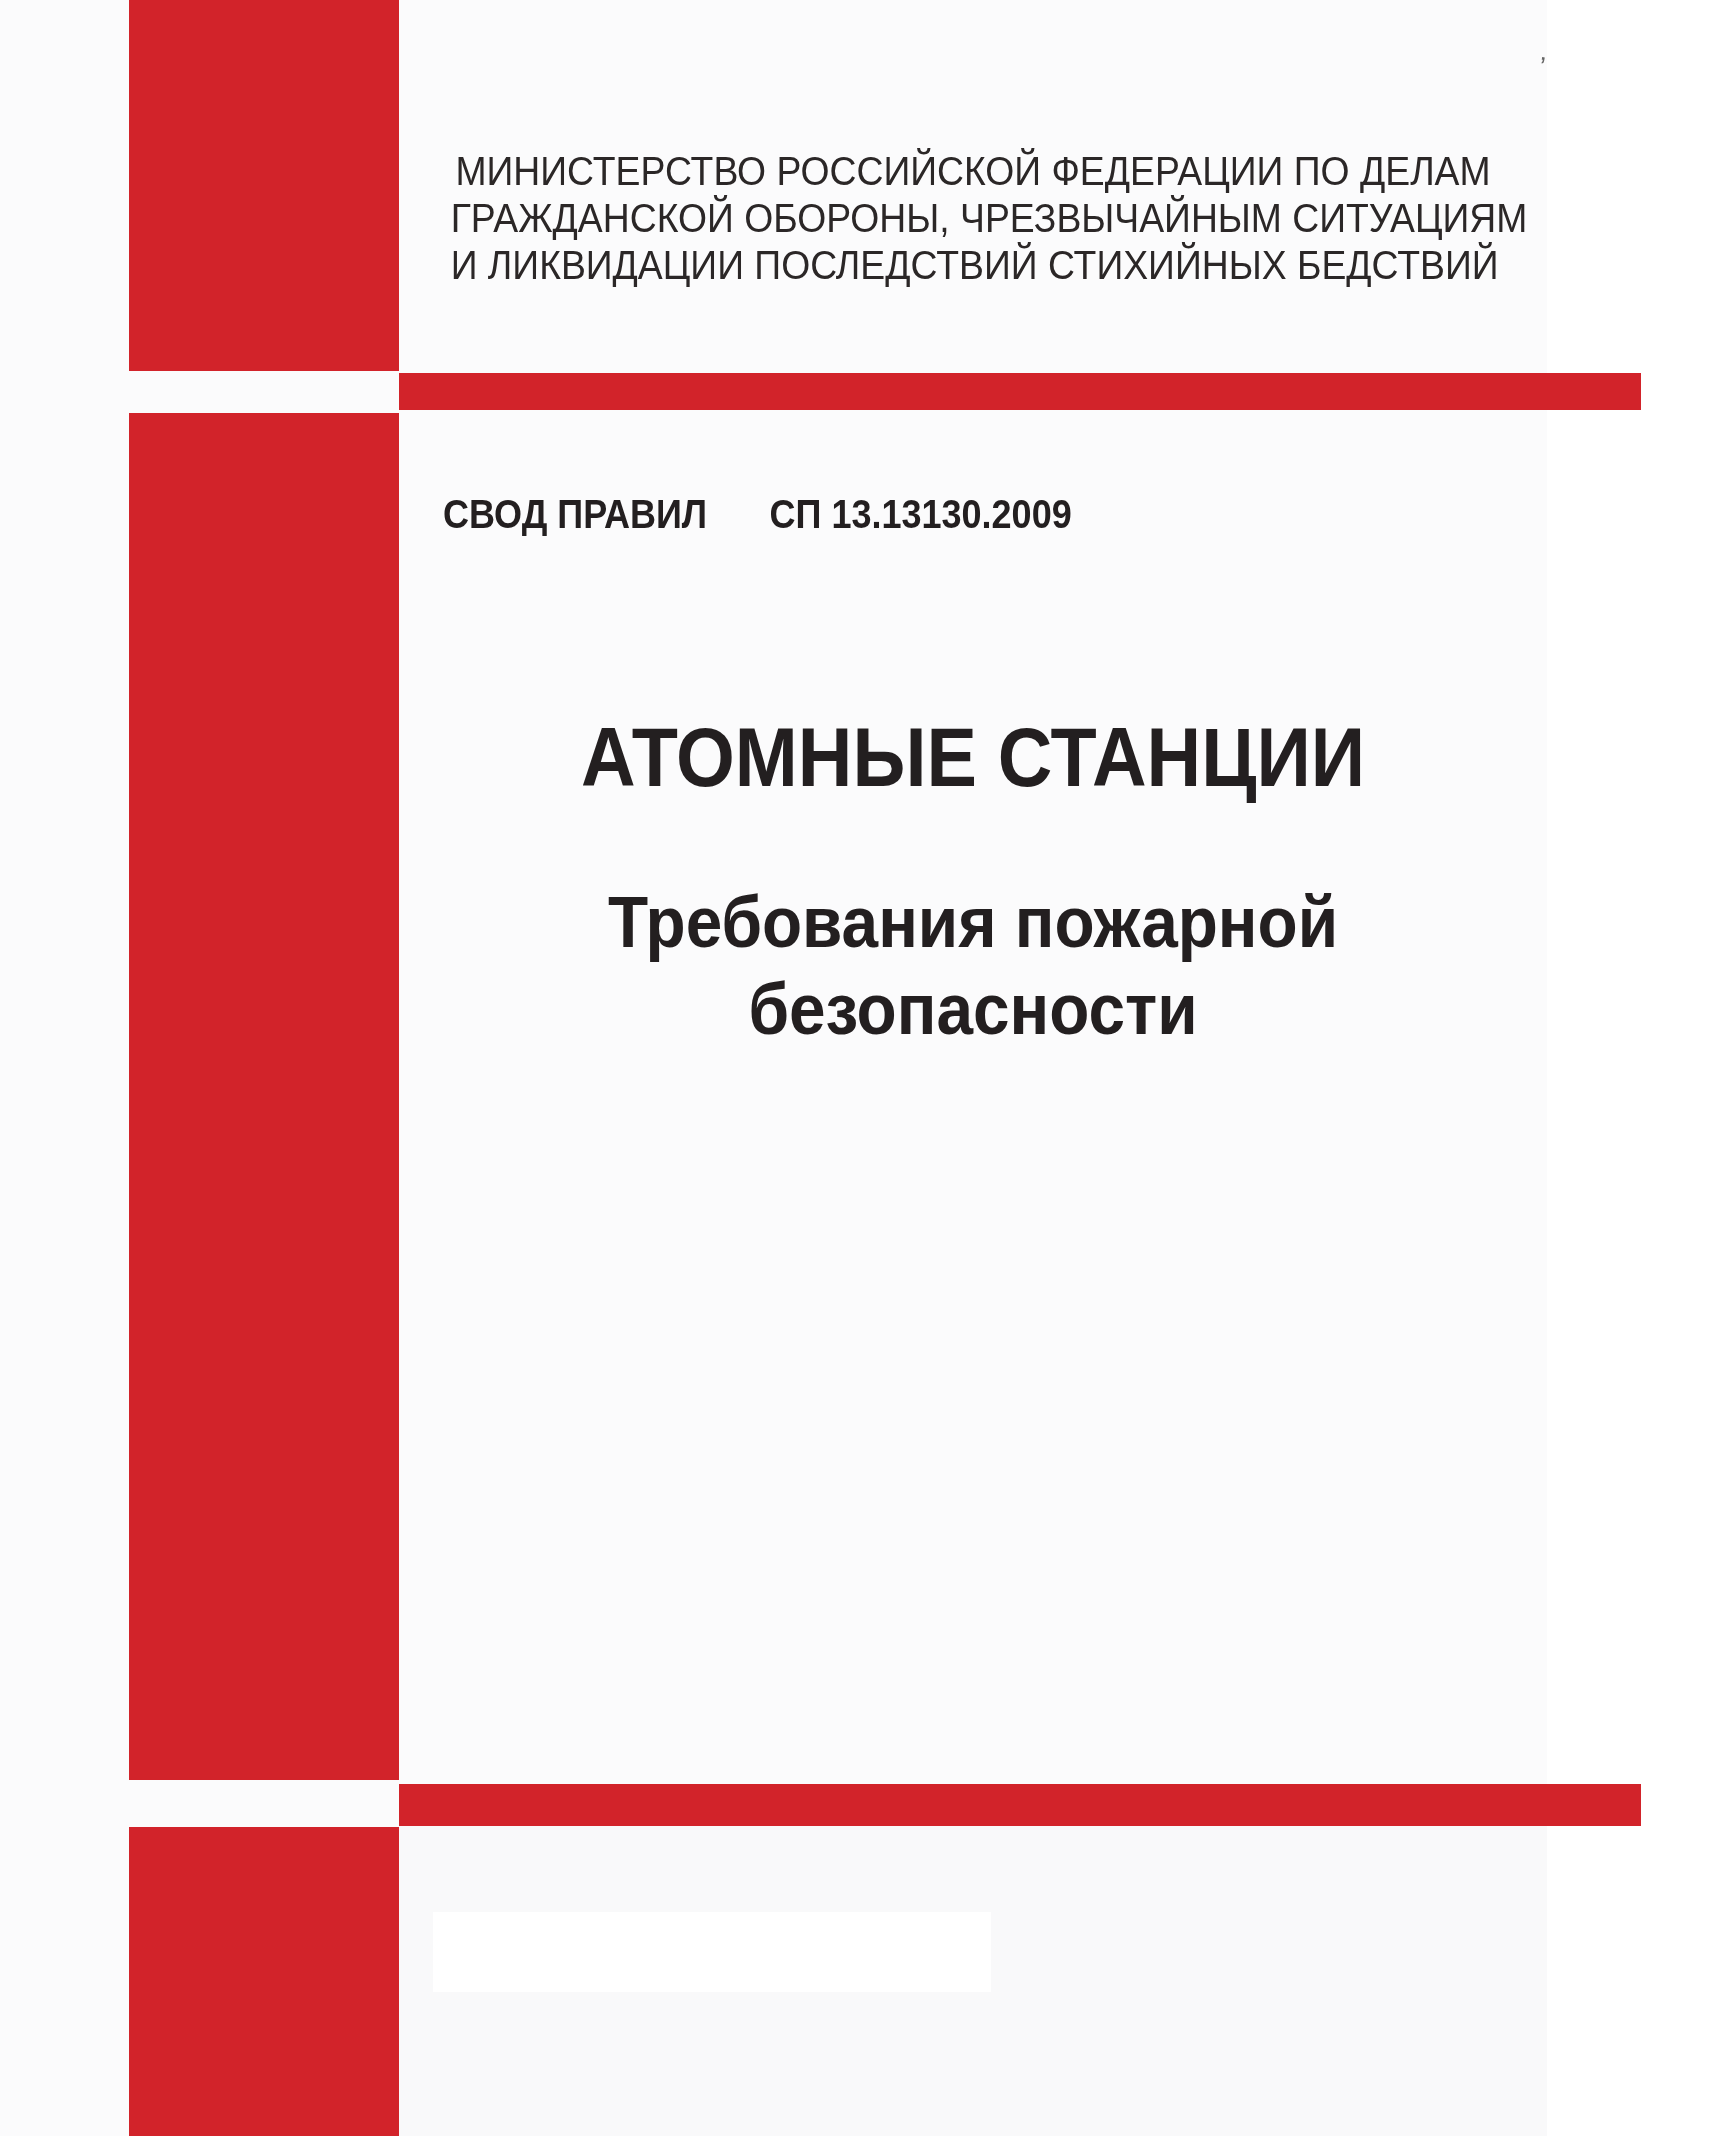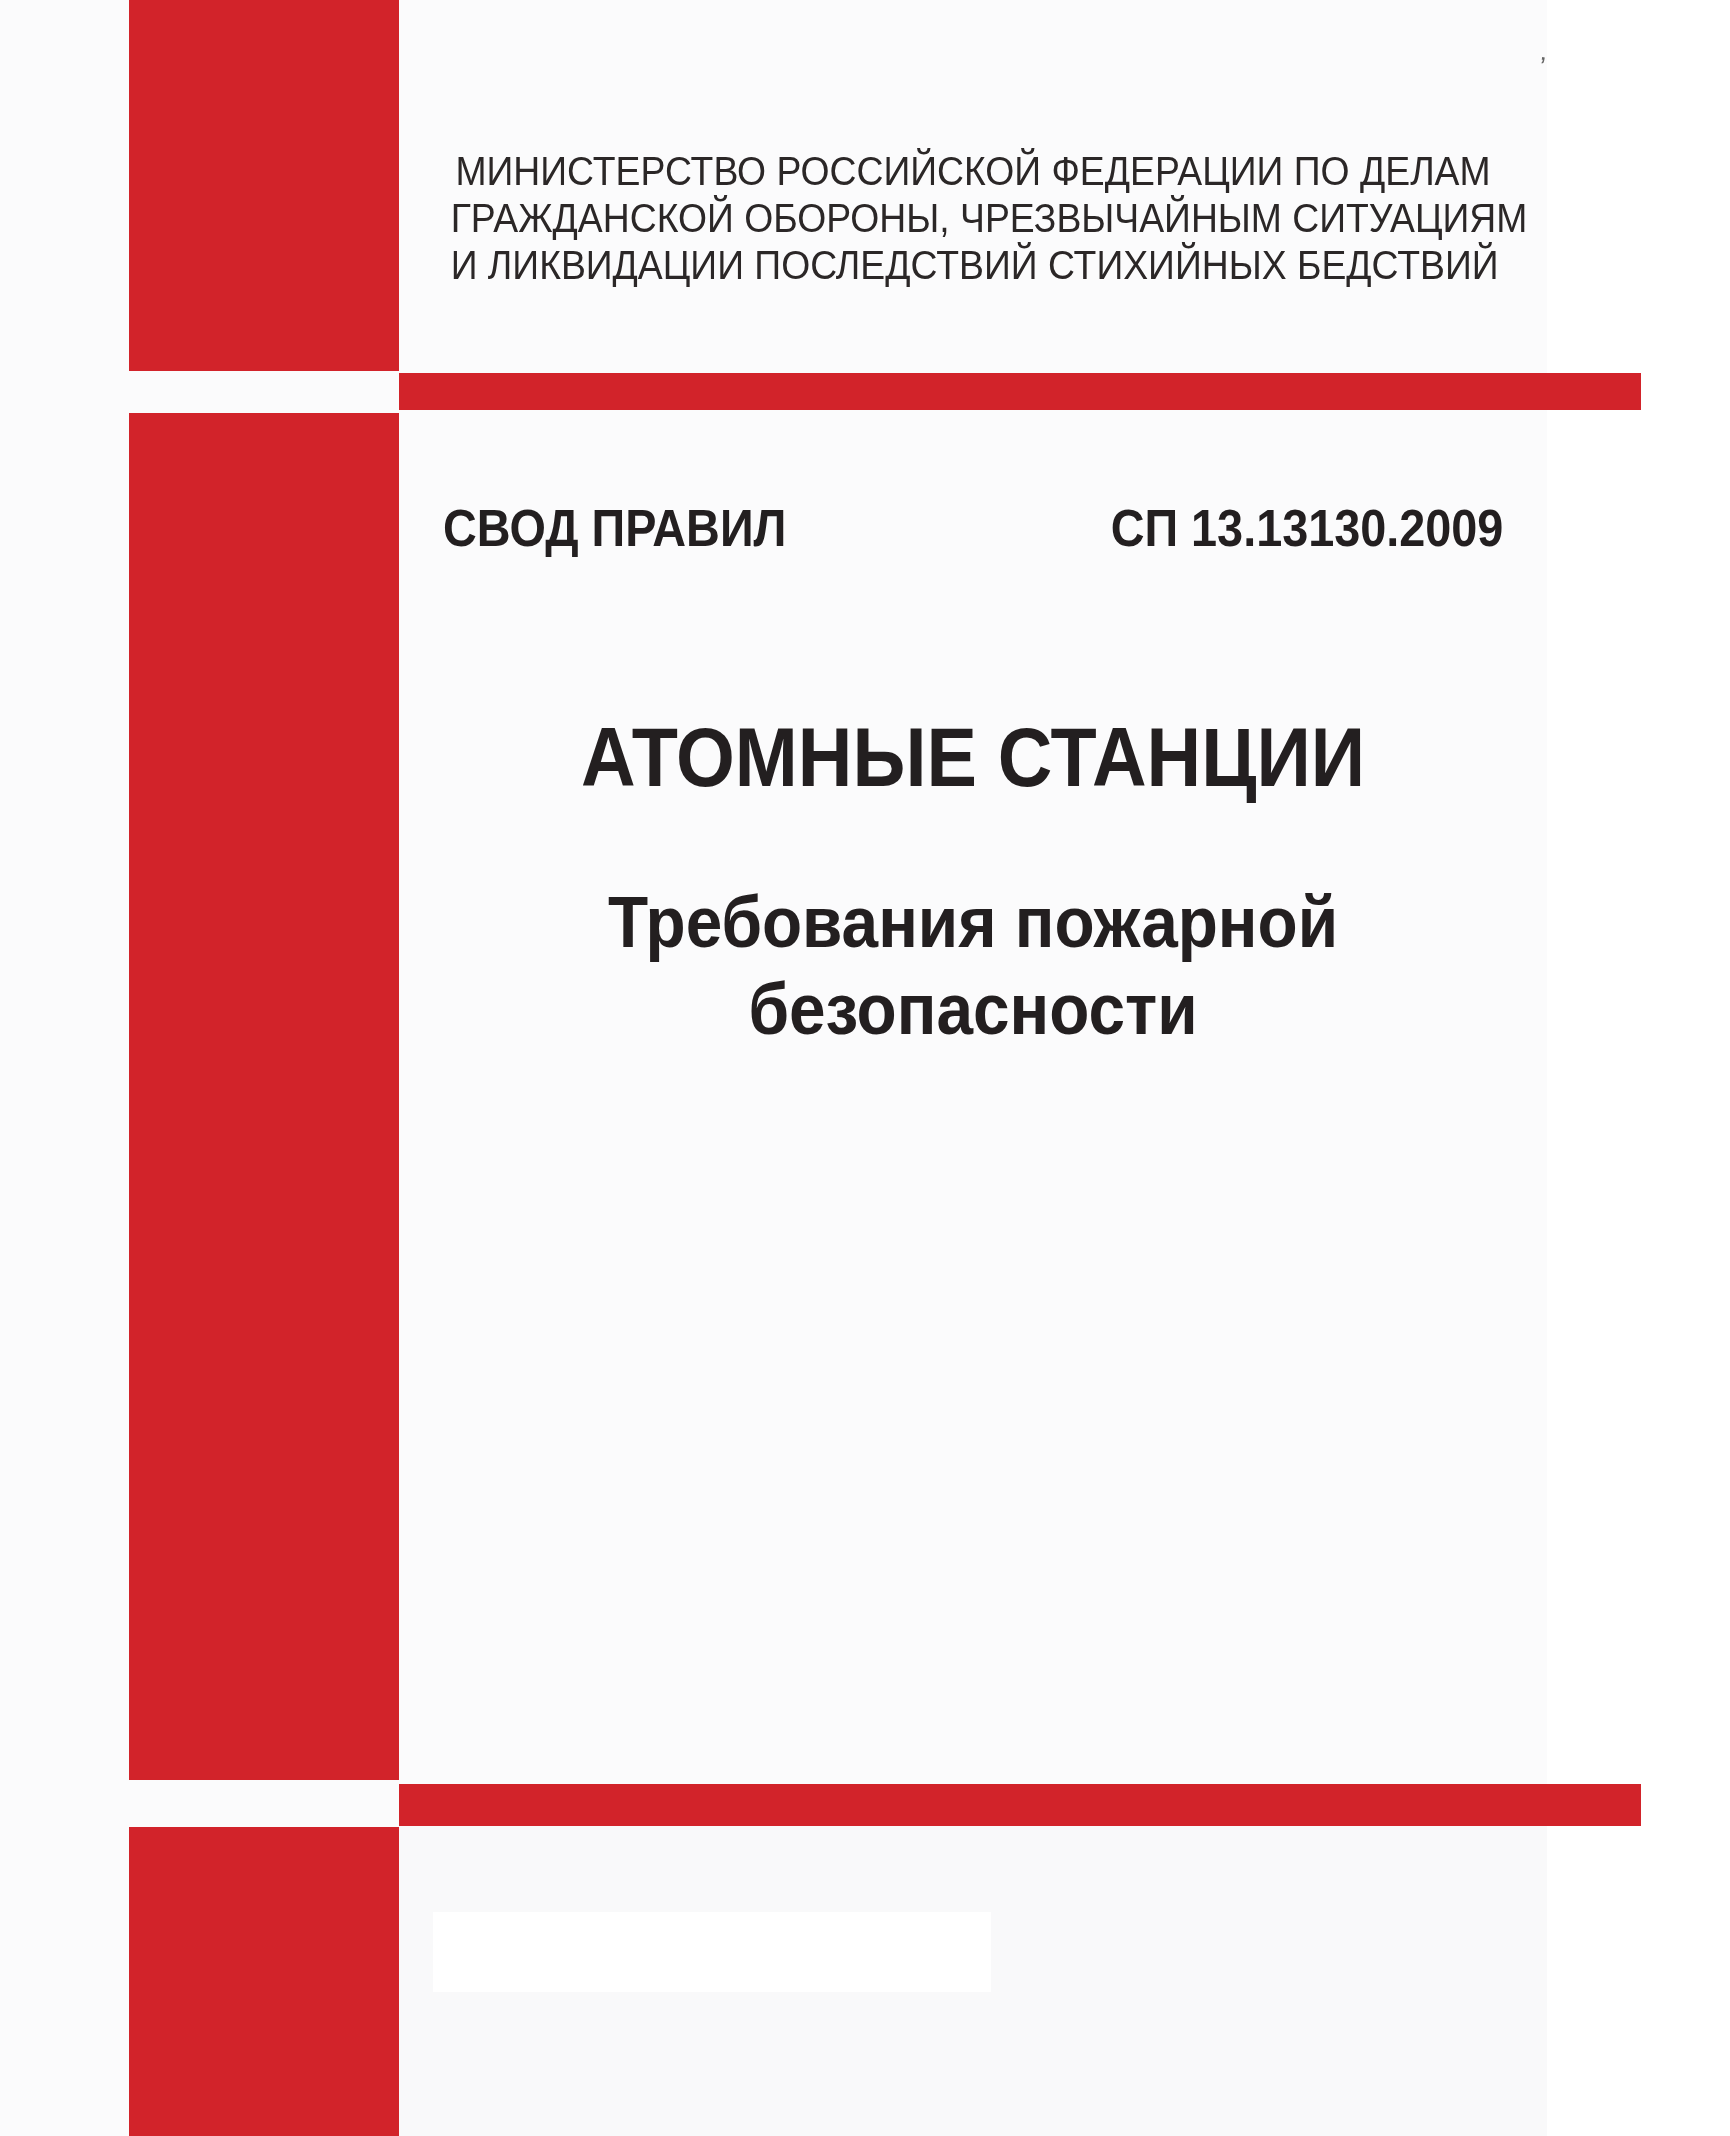--- a/index.html
+++ b/index.html
@@ -58,28 +58,27 @@
     transform: scaleX(0.91);
     transform-origin: 50% 50%;
     white-space: nowrap;
   }
 
   .designation-row {
     left: 399px; top: 494px;
     width: 1060px;
     padding: 0 44px;
     display: flex;
-    justify-content: space-between;
+    justify-content: flex-start;
     align-items: flex-start;
-    font-size: 52px;
+    font-size: 40px;
     line-height: 1;
     font-weight: 700;
     color: #231f20;
     white-space: nowrap;
-    margin-top: 8px;
   }
   .designation-row .left  { transform: scaleX(0.9); transform-origin: 0 50%; }
   .designation-row .right { transform: scaleX(0.9); transform-origin: 100% 50%; }
 
   .doc-title {
     left: 399px; top: 715px;
     width: 1148px;
     margin: 0;
     text-align: center;
     font-size: 84px;

